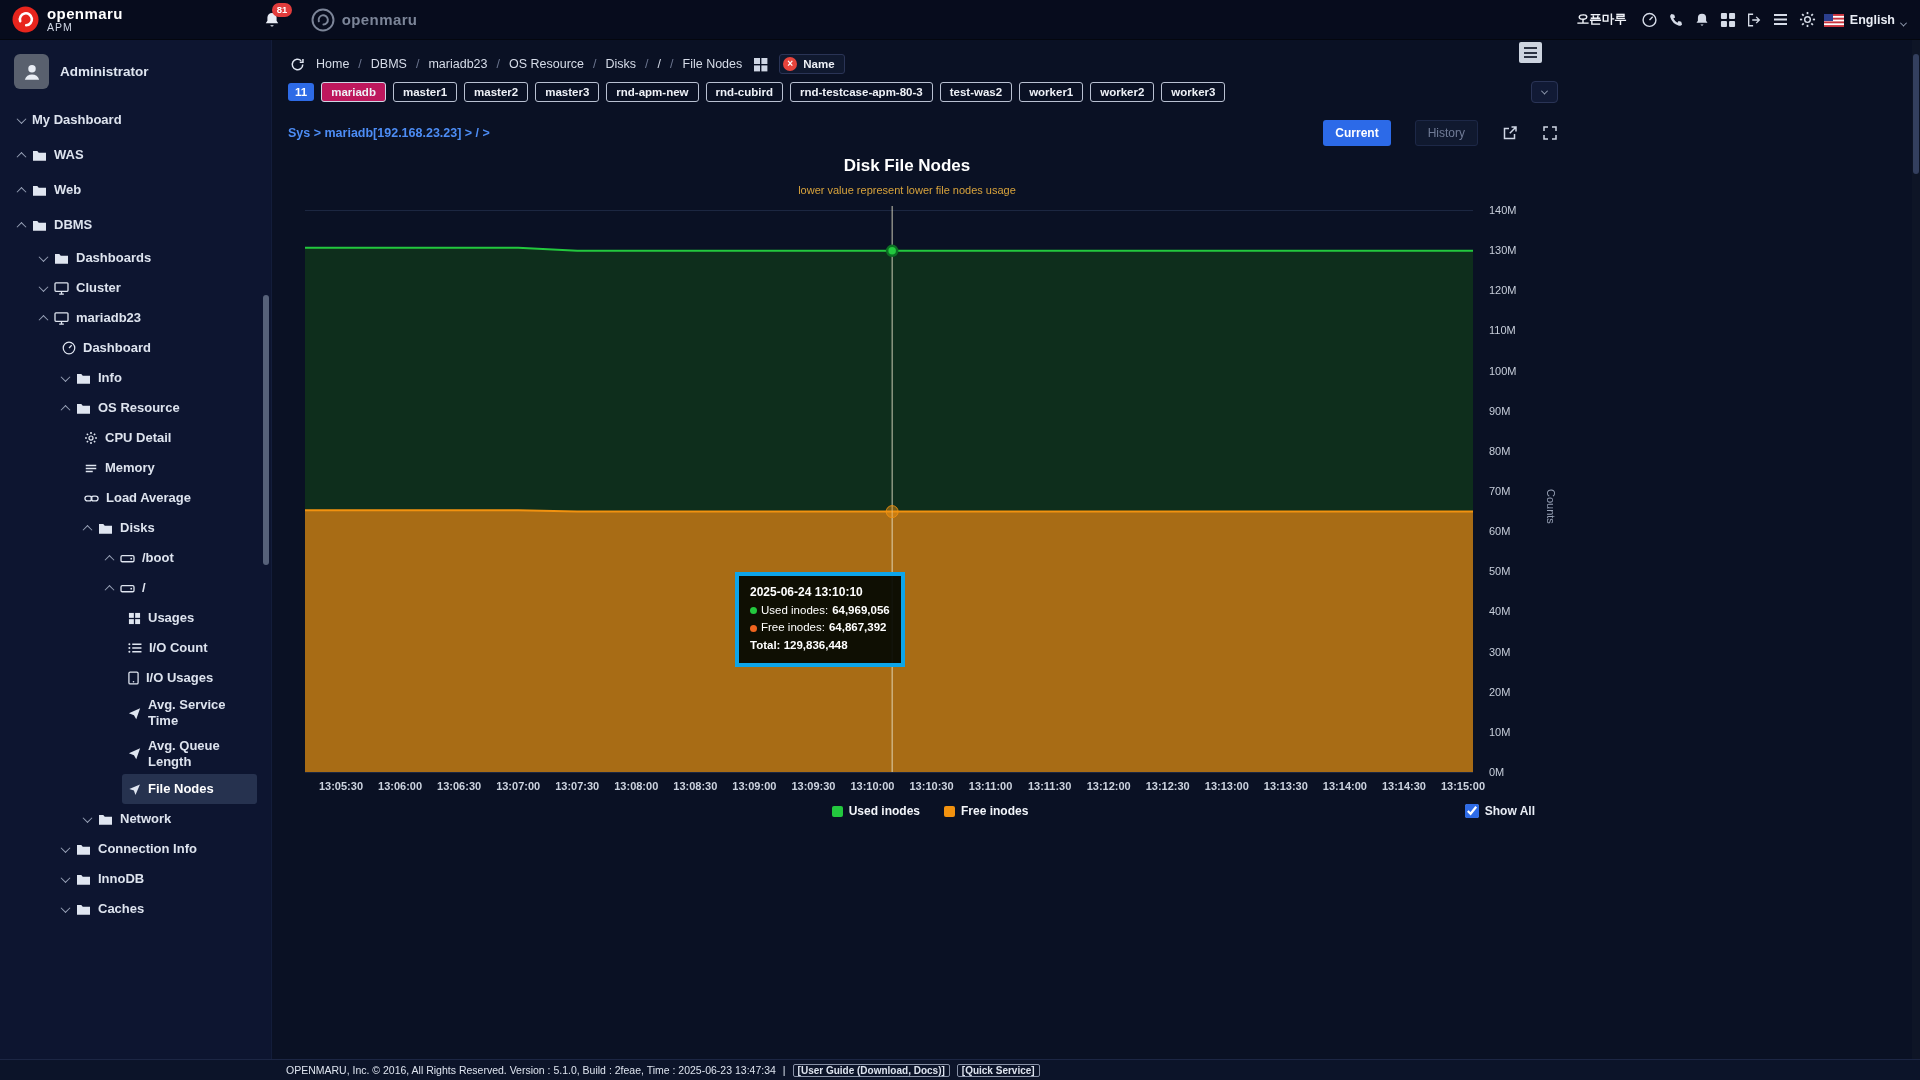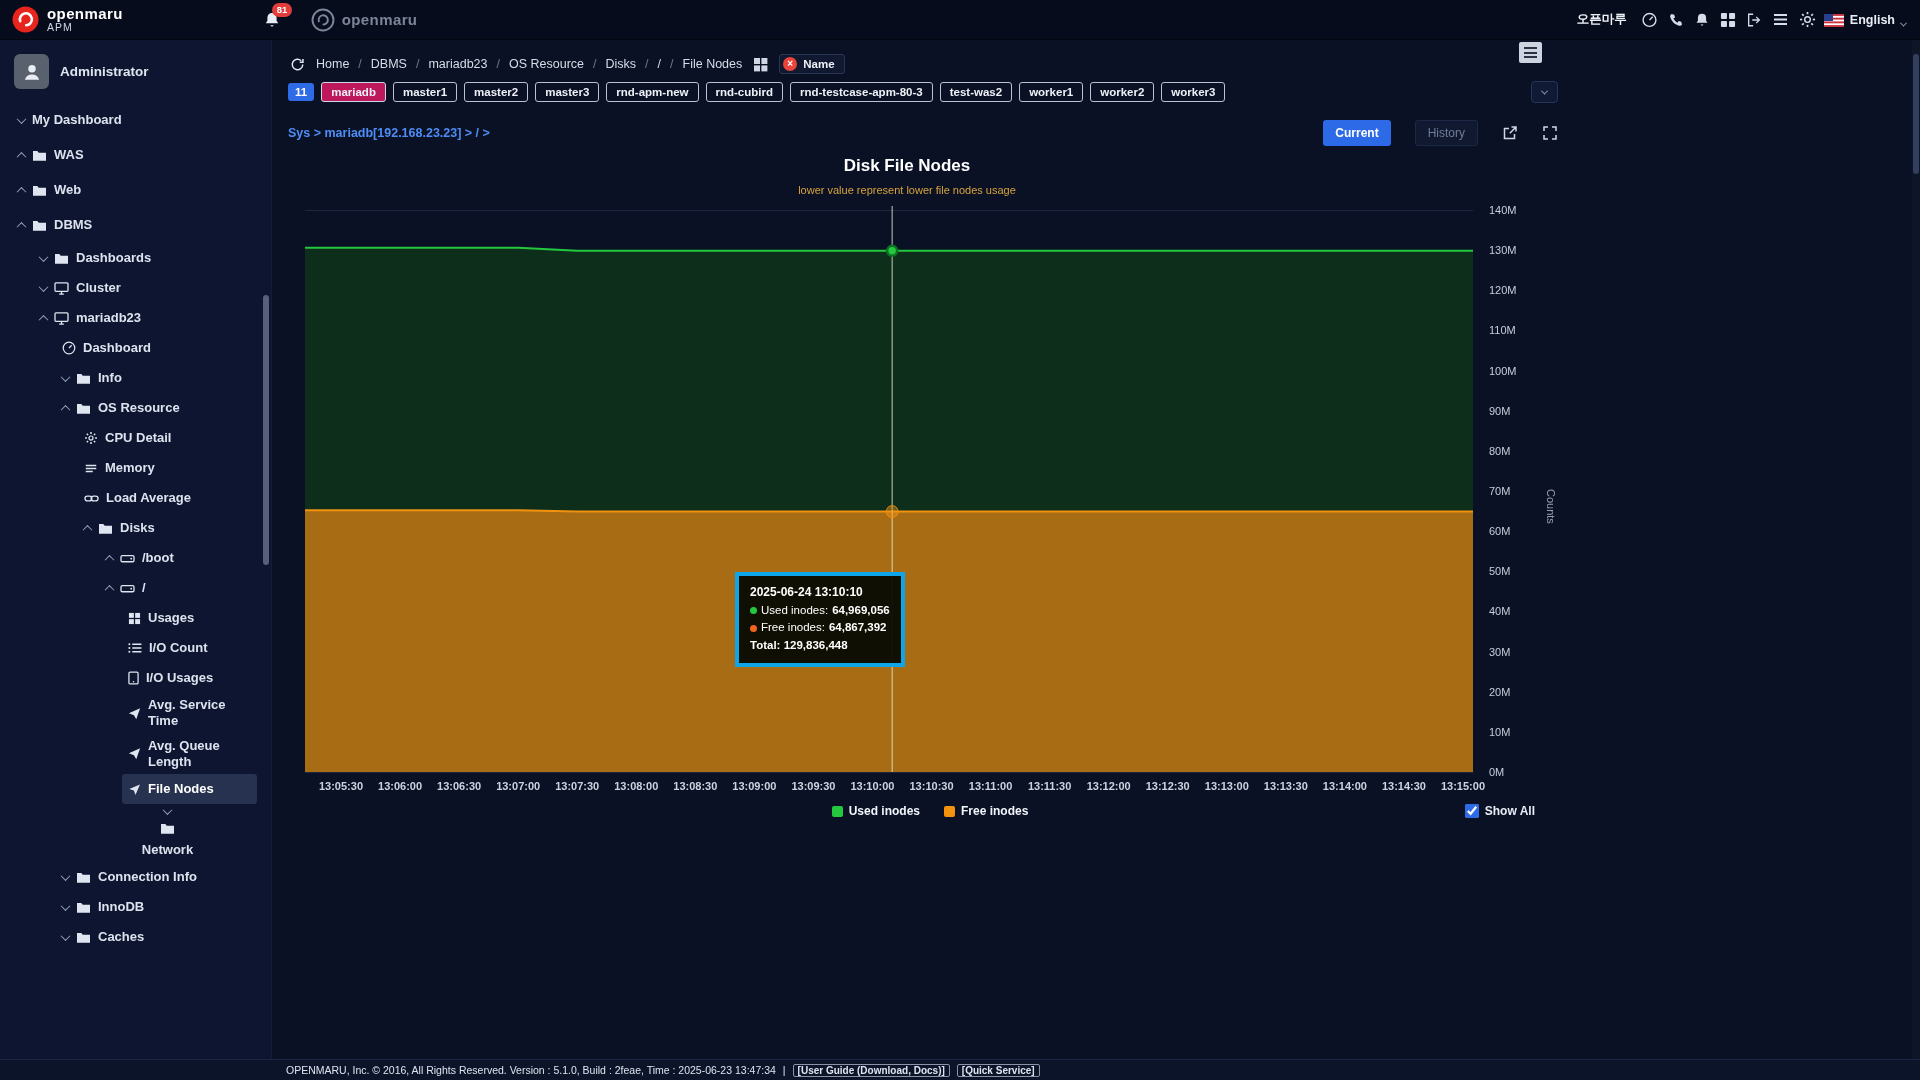--- a/index.html
+++ b/index.html
@@ -431,21 +431,21 @@
           <span class="slabel">Avg. Queue Length</span>
         </div>
         <div class="side-item lvl5 selected" style="margin-left: 122px;">
           <span class="sicon">
             <svg viewBox="0 0 15 15" width="13" height="13">
               <path d="M1.5 6.8L13.8 1.6 8.6 13.9 6.8 8.6z" fill="currentColor"></path>
             </svg>
           </span>
           <span class="slabel">File Nodes</span>
         </div>
-        <div class="side-item lvl3" style="margin-left: 78px; flex-direction: column;">
+        <div class="side-item lvl3" style="margin-left: 78px;">
           <span class="chev down"></span>
           <span class="sicon">
             <svg viewBox="0 0 16 14" width="15" height="13">
               <path d="M1 2.2h4.6l1.6 1.8H15v8.6H1z" fill="currentColor"></path>
             </svg>
           </span>
           <span class="slabel">Network</span>
         </div>
         <div class="side-item lvl2" style="margin-left: 56px;">
           <span class="chev down"></span>

